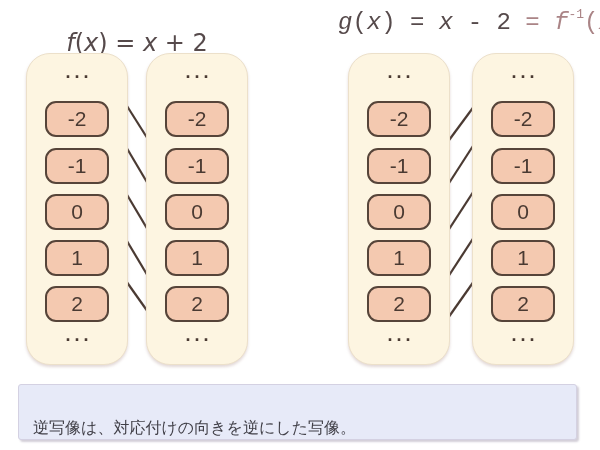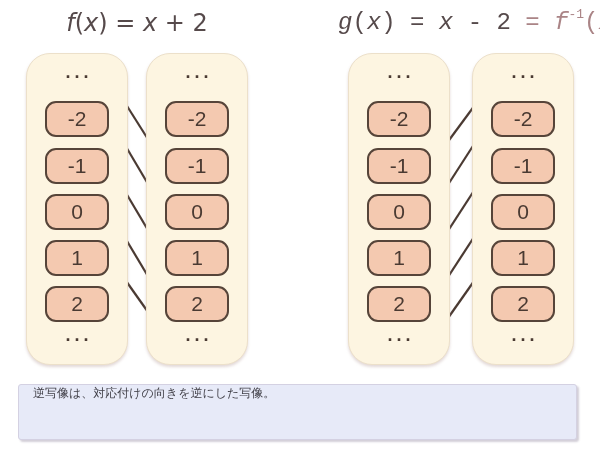--- a/index.html
+++ b/index.html
@@ -20,21 +20,21 @@
     position: absolute;
     top: 7px;
     height: 32px;
     text-align: center;
     font-size: 24px;
     line-height: 32px;
     color: var(--title-ink, #564a4b);
     font-family: "DejaVu Sans", "Liberation Sans", sans-serif;
     white-space: nowrap;
   }
-  #title-f { left: 26px;  width: 222px; }
+  #title-f { left: 26px;  width: 222px; margin-top: 20px; }
   #title-g { left: 338px; width: 248px; font-family: Liberation Mono, monospace; }
   .title .it { font-style: italic; }
   .title .rose { color: var(--title-rose, #aa8486); }
   .title sup {
     font-size: 13px;
     position: relative;
     top: -2px;
     line-height: 0;
   }
 
@@ -99,23 +99,23 @@
   .banner {
     position: absolute;
     left: 18px; top: 384px;
     width: 559px; height: 56px;
     box-sizing: border-box;
     background: var(--banner-fill, #e7eaf8);
     border: 1px solid var(--banner-border, #d4d1e2);
     border-radius: 3px;
     box-shadow: 2px 2px 2px rgba(158, 148, 168, 0.45);
     display: flex;
-    align-items: flex-start;
+    align-items: flex-end;
     padding-left: 14px;
-    font-size: 12px;
+    font-size: 16px;
     color: var(--banner-text, #403f47);
   }
 </style>
 </head>
 <body>
 
 <div class="stage">
 
   <svg id="arrows-layer" viewBox="0 0 600 450" xmlns="http://www.w3.org/2000/svg">
     <defs>

